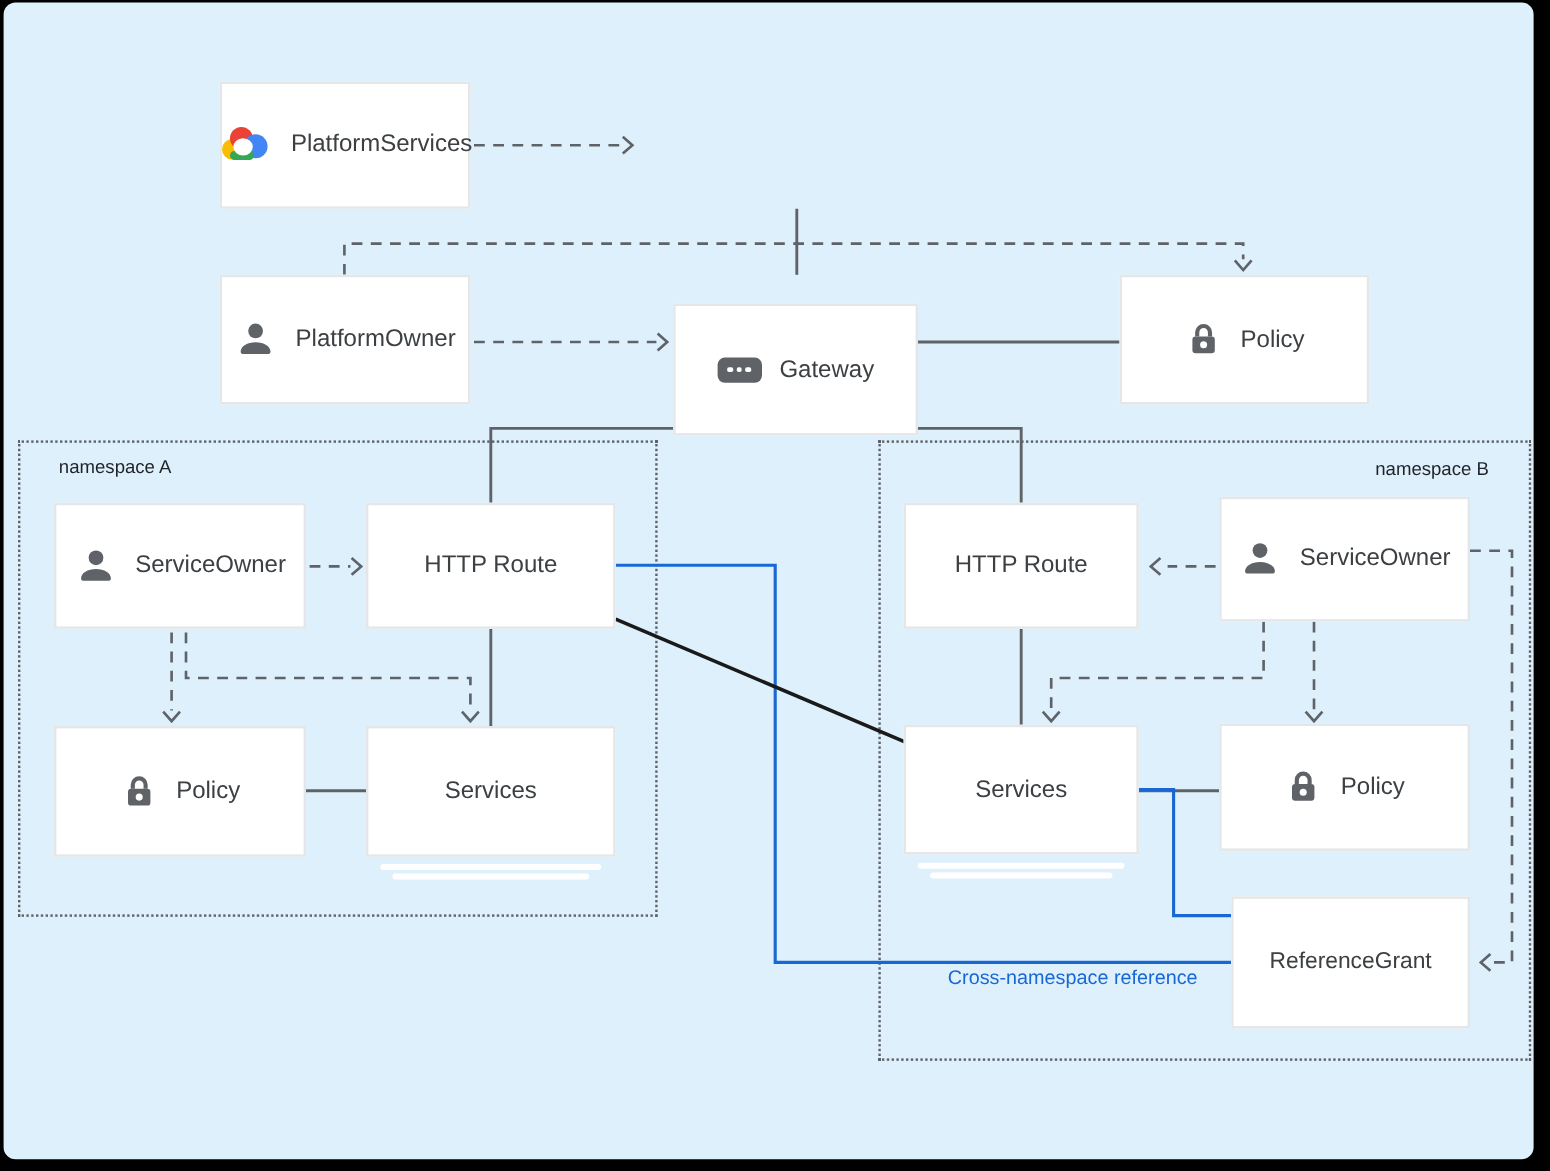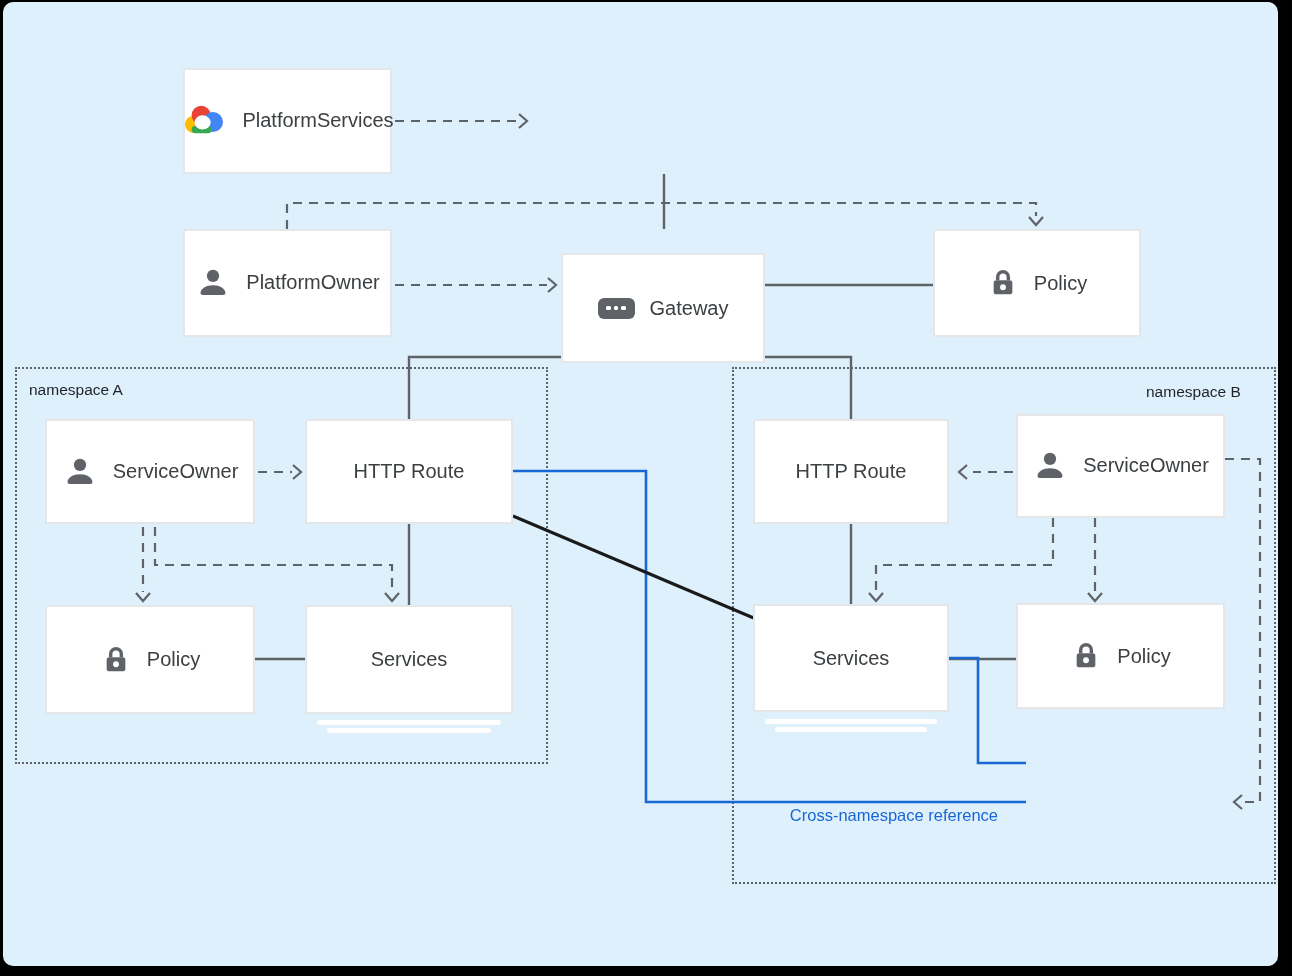--- a/index.html
+++ b/index.html
@@ -24,21 +24,21 @@
   svg .a{stroke:#5f6368;stroke-width:2.2;fill:none;}
   svg .b{stroke:#1967d2;stroke-width:2.6;fill:none;}
   svg .k{stroke:#1a1a1a;stroke-width:3;fill:none;}
 </style>
 </head>
 <body>
 
 <div class="canvas">
 
   <div class="ns" style="left:12px;top:365px;width:529px;height:393px;"></div>
-  <div class="ns-label" style="left:26px;top:379px;">namespace A</div>
+  <div class="ns-label" style="left:46px;top:379px;">namespace A</div>
 
   <div class="ns" style="left:729px;top:365px;width:540px;height:513px;"></div>
   <div class="ns-label" style="left:1143px;top:381px;">namespace B</div>
 
   <svg class="conn" viewBox="0 0 1292 976">
 
     <path class="s" d="M661 172 V227"></path>
     <path class="s" d="M762 283 H930"></path>
     <path class="s" d="M661 337 V355"></path>
     <path class="s" d="M406 417 V355 H848 V417"></path>
@@ -185,16 +185,19 @@
     <span class="icon">
       <svg width="32" height="32" viewBox="0 0 24 24">
         <path d="M8 10 V7.5 a4 4 0 0 1 8 0 V10" stroke="#5f6368" stroke-width="2.6" fill="none"></path>
         <rect x="5" y="10" width="14" height="10.5" rx="2" fill="#5f6368"></rect>
         <circle cx="12" cy="15.2" r="2.2" fill="#fff"></circle>
       </svg>
     </span>
     <span>Policy</span>
   </div>
 
+  <div class="node" style="left:1023px;top:745px;width:199px;height:110px;font-size:19px;">
+    <span>ReferenceGrant</span>
+  </div>
 
   <div class="annotation" style="left:745px;top:804px;width:250px;">Cross-namespace reference</div>
 
 </div>
 
 </body></html>

